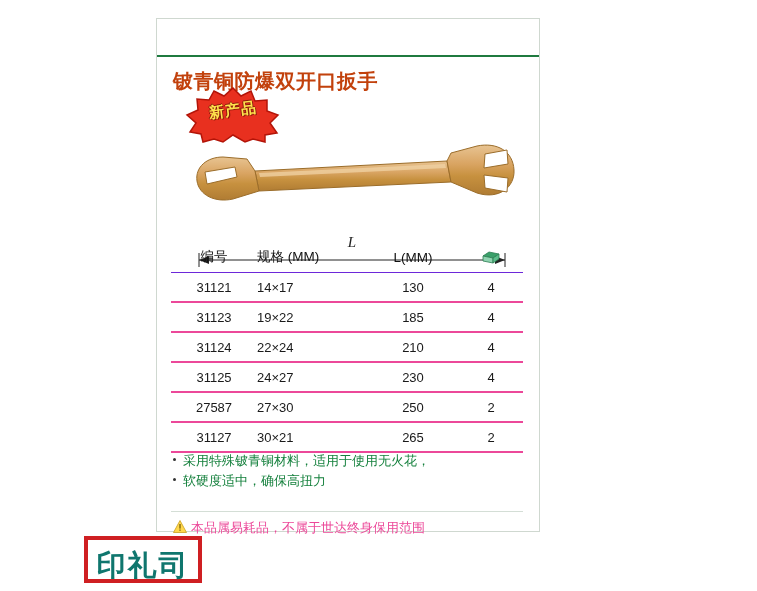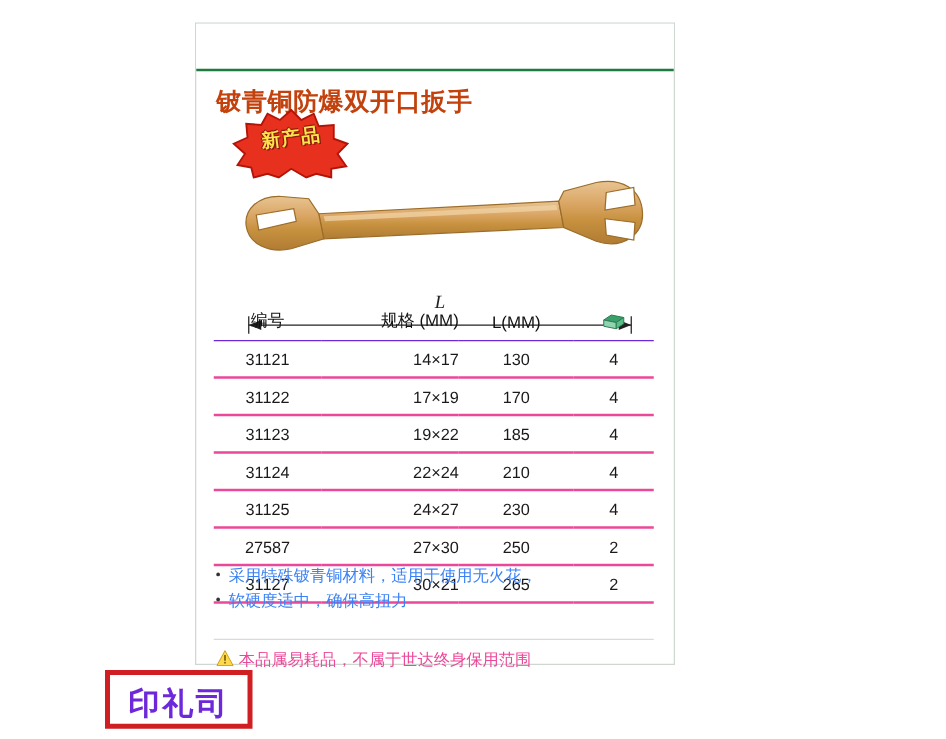--- a/index.html
+++ b/index.html
@@ -129,34 +129,34 @@
     text-align: center;
     height: 18px;
   }
   .spec-table thead th {
     border-bottom: 1px solid #6d28d9;
     padding-bottom: 6px;
     color: #111;
     font-size: 13.5px;
   }
   .spec-table th.c0, .spec-table td.c0 { width: 86px; text-align: center; }
-  .spec-table th.c1, .spec-table td.c1 { width: 110px; text-align: right; }
+  .spec-table th.c1, .spec-table td.c1 { width: 110px; text-align: left; }
   .spec-table th.c2, .spec-table td.c2 { width: 92px; text-align: center; }
   .spec-table th.c3, .spec-table td.c3 { width: 64px; text-align: center; }
 
   .pack-icon { display: inline-block; width: 18px; height: 13px; vertical-align: middle; }
 
   
   .notes {
     position: absolute;
     left: 16px;
     top: 432px;
     width: 352px;
     font-size: 13px;
-    color: #3b82f6;
+    color: #15803d;
     line-height: 1.55;
   }
   .note-line { position: relative; padding-left: 10px; }
   .note-line .dot {
     position: absolute;
     left: 0;
     top: 7px;
     width: 3px; height: 3px;
     background: #333;
     border-radius: 50%;
@@ -193,23 +193,23 @@
     height: 47px;
     border: 4px solid #cf1f22;
     box-sizing: border-box;
     background: #ffffff;
   }
   .stamp-text {
     position: absolute;
     left: 0; top: 6px;
     width: 100%;
     text-align: center;
-    font-size: 25px;
+    font-size: 29px;
     font-weight: bold;
-    color: #6d28d9;
+    color: #0f766e;
     letter-spacing: 2px;
     font-family: "Liberation Serif", serif;
   }
 </style>
 </head>
 <body>
 
 <div id="page">
 
   <div class="card">
@@ -282,26 +282,20 @@
         </tr>
       </thead>
       <tbody>
         <tr>
           <td class="c0">31121</td>
           <td class="c1">14×17</td>
           <td class="c2">130</td>
           <td class="c3">4</td>
         </tr>
         <tr>
-          <td class="c0">31122</td>
-          <td class="c1">17×19</td>
-          <td class="c2">170</td>
-          <td class="c3">4</td>
-        </tr>
-        <tr>
           <td class="c0">31123</td>
           <td class="c1">19×22</td>
           <td class="c2">185</td>
           <td class="c3">4</td>
         </tr>
         <tr>
           <td class="c0">31124</td>
           <td class="c1">22×24</td>
           <td class="c2">210</td>
           <td class="c3">4</td>

